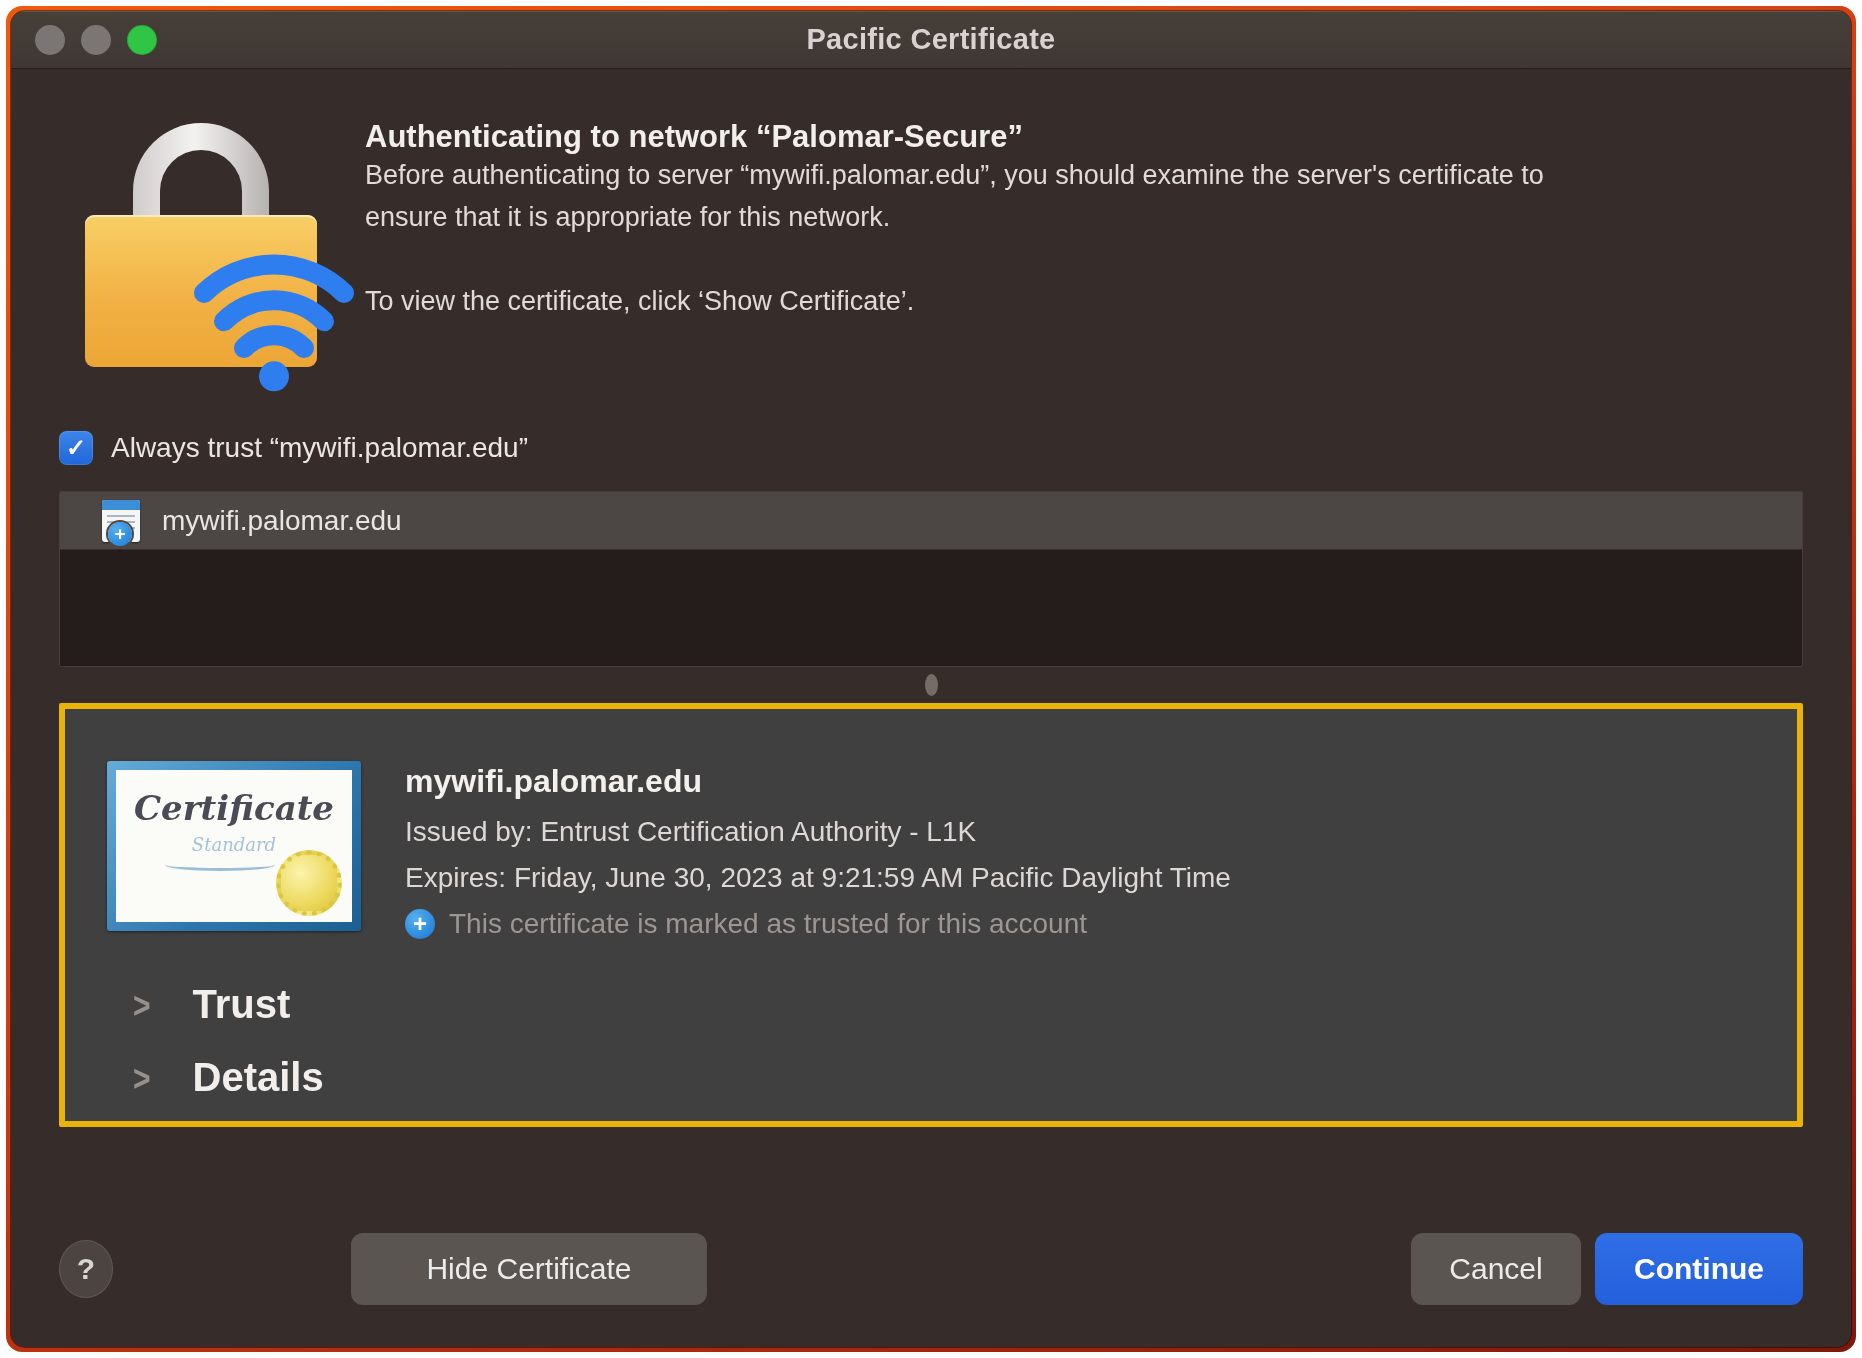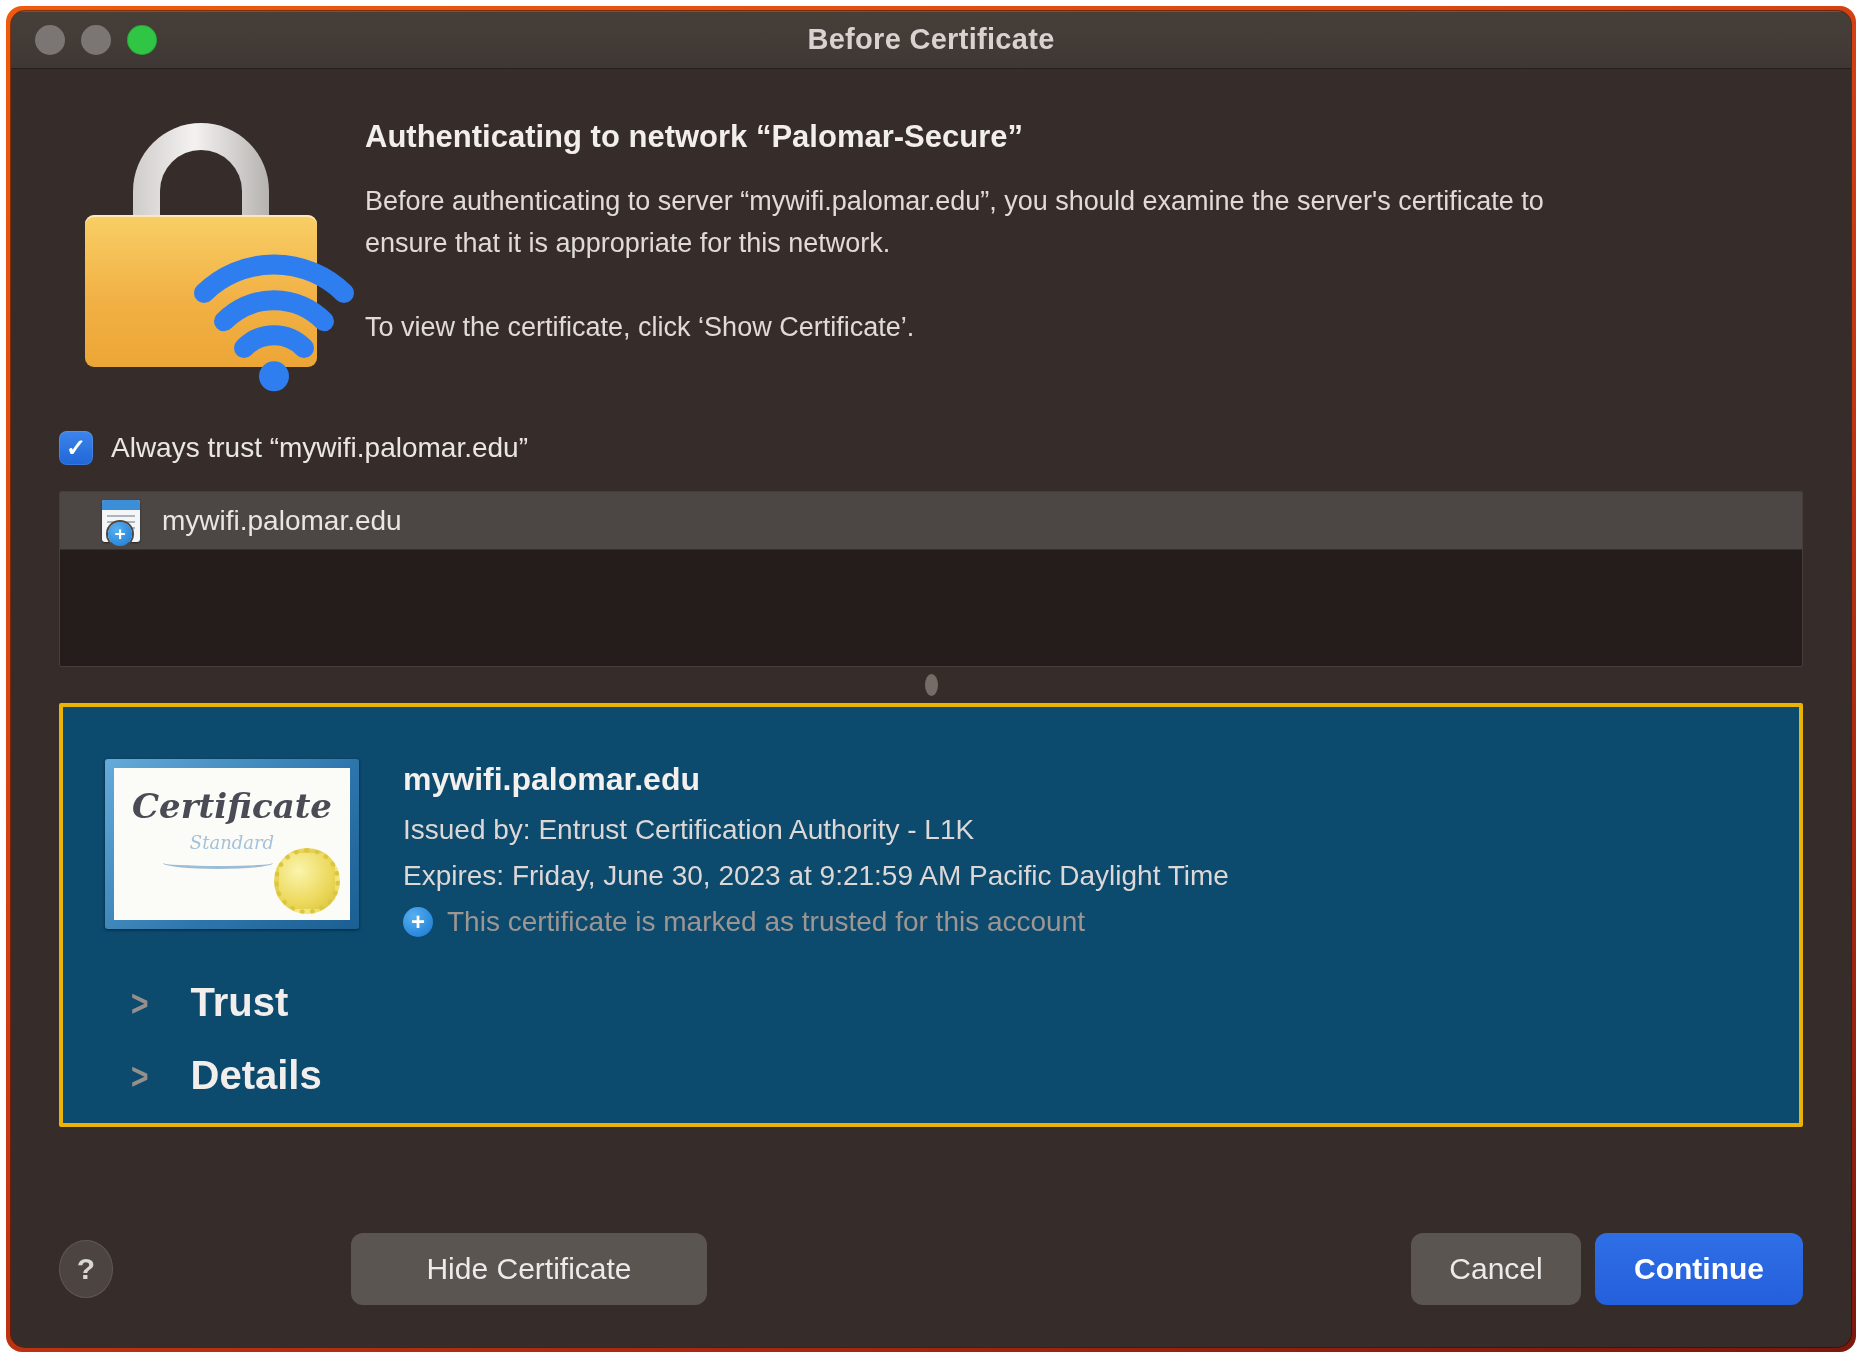--- a/index.html
+++ b/index.html
@@ -34,21 +34,21 @@
              background:linear-gradient(90deg,#cfccca,#f4f2f1 45%,#b6b2b0); border-radius:70px 70px 0 0; }
   .shackle::after { content:""; position:absolute; left:27px; right:27px; top:27px; bottom:-2px;
                     background:#362d2a; border-radius:45px 45px 0 0; }
   .lock-body { position:absolute; top:100px; left:0; width:232px; height:152px; border-radius:9px;
                background:linear-gradient(180deg,#f8cf66 0%,#f2b145 55%,#eca636 100%);
                box-shadow:inset 0 2px 0 rgba(255,255,255,.55); }
   .wifi { position:absolute; right:-34px; bottom:-28px; width:170px; height:140px; }
 
   
   .header-text { padding-top:4px; max-width:1260px; }
-  .h-title { font-size:31px; font-weight:bold; color:#f1eeec; margin-bottom:26px; }
+  .h-title { font-size:31px; font-weight:bold; color:#f1eeec; }
   .h-body { font-size:27px; color:#e0dbd8; line-height:1.55; }
   .h-body.second { margin-top:42px; }
 
   
   .trust-row { margin-top:66px; display:flex; align-items:center; gap:18px; cursor:default; }
   .checkbox { width:34px; height:34px; border-radius:8px; flex:none;
               background:linear-gradient(#3d85ea,#1f66d8); display:flex; align-items:center; justify-content:center;
               color:#ffffff; font-size:24px; font-weight:bold; box-shadow:inset 0 0 0 1px rgba(255,255,255,.12); }
   .trust-label { font-size:28px; color:#eae6e3; }
 
@@ -65,21 +65,21 @@
   .cert-mini-badge { position:absolute; left:6px; bottom:-4px; width:24px; height:24px; border-radius:50%;
                      background:radial-gradient(circle at 35% 30%,#56b0ef,#1b79d4); color:#fff; font-size:19px; font-weight:bold;
                      display:flex; align-items:center; justify-content:center; box-shadow:0 0 0 2px #4c4744; }
   .cert-row-label { font-size:28px; color:#e9e5e2; }
 
   
   .splitter { height:36px; display:flex; align-items:center; justify-content:center; }
   .grip { width:13px; height:22px; border-radius:50%; background:#756c68; }
 
   
-  .detail-panel { border:4px solid #eab308; background:#0c4a6e; border-radius:2px;
+  .detail-panel { border:6px solid #eab308; background:#404040; border-radius:2px;
                   padding:52px 42px 36px 42px; height:424px; flex:none; }
   .detail-top { display:flex; gap:44px; }
   .cert-image { width:254px; height:170px; flex:none; padding:9px; border-radius:3px;
                 background:linear-gradient(135deg,#66abd9 0%,#2d76ac 60%,#1c5f92 100%);
                 box-shadow:0 1px 3px rgba(0,0,0,.5); }
   .cert-inner { position:relative; width:100%; height:100%; background:#fbfbf8; text-align:center; overflow:hidden; }
   .cert-word { margin-top:18px; font-family:"DejaVu Serif", serif; font-style:italic; font-weight:bold;
                font-size:34px; color:#4b4b55; }
   .cert-sub { margin-top:6px; font-family:"DejaVu Serif", serif; font-style:italic;
               font-size:18px; color:#a5c2da; }
@@ -119,21 +119,21 @@
 <div class="stage">
   <div class="frame">
     <div class="window">
 
       <div class="titlebar">
         <div class="lights">
           <span class="light gray"></span>
           <span class="light gray"></span>
           <span class="light green"></span>
         </div>
-        <div class="win-title">Before Certificate</div>
+        <div class="win-title">Pacific Certificate</div>
       </div>
 
       <div class="content">
 
         <div class="header-row">
           <div class="lock">
             <div class="shackle"></div>
             <div class="lock-body"></div>
             <div class="wifi">
               <svg viewBox="0 0 100 84" width="170" height="140">

